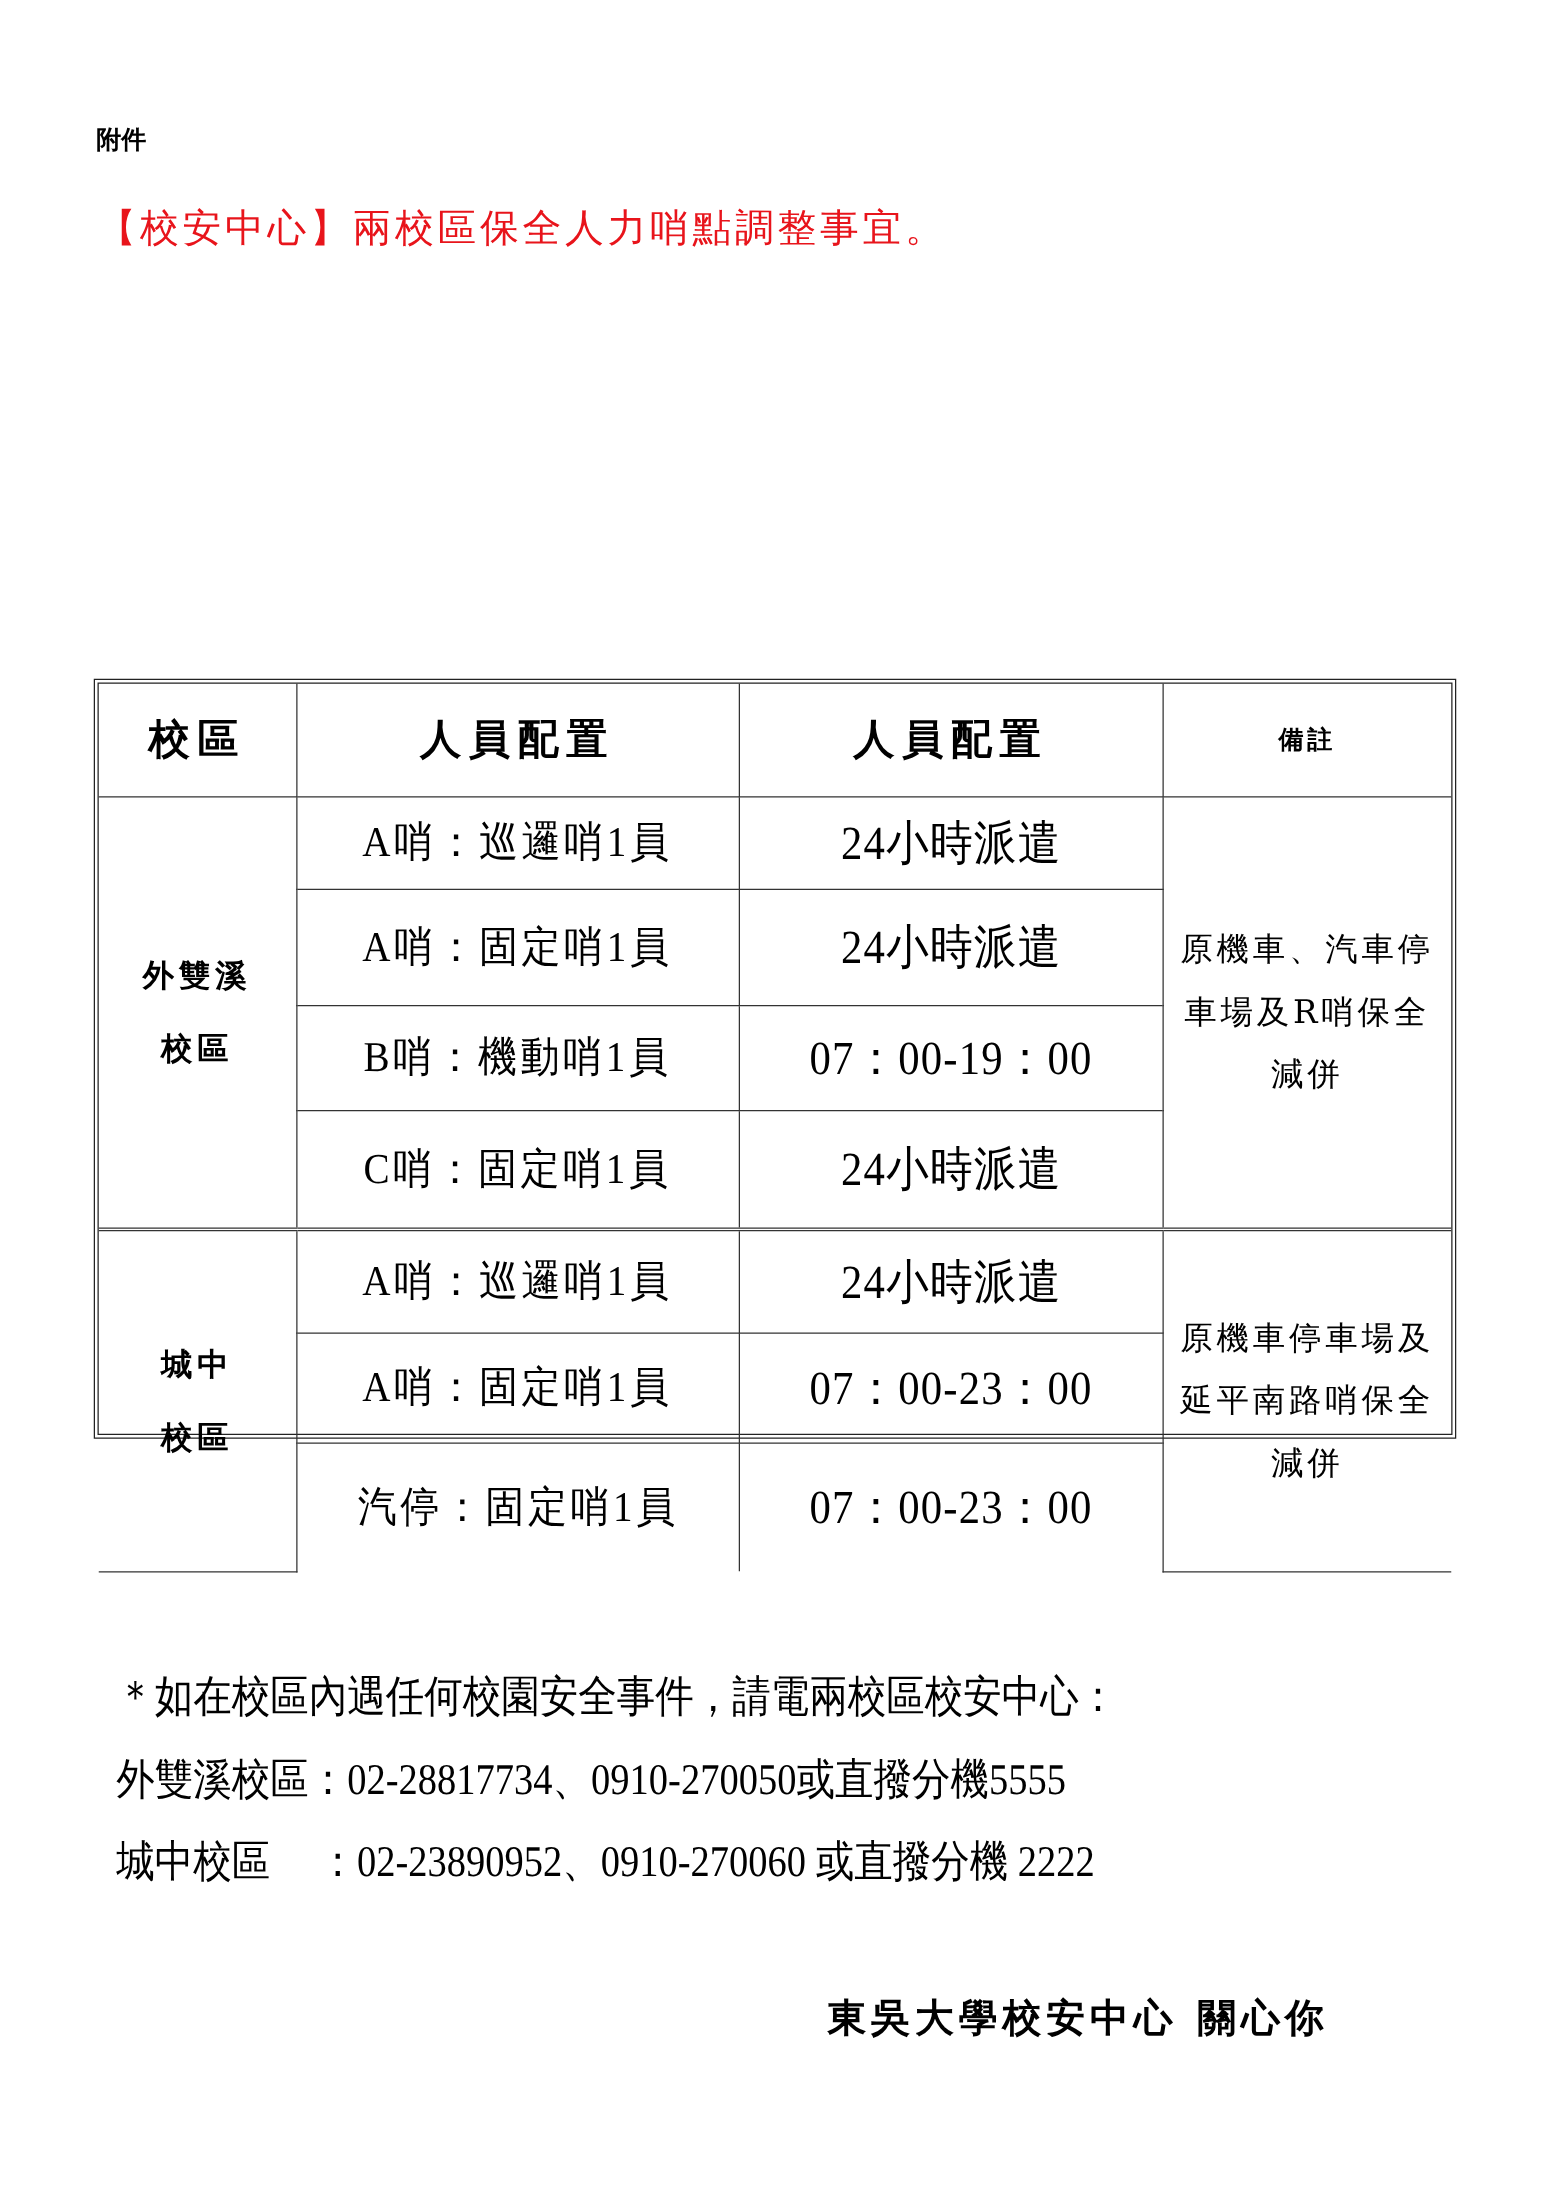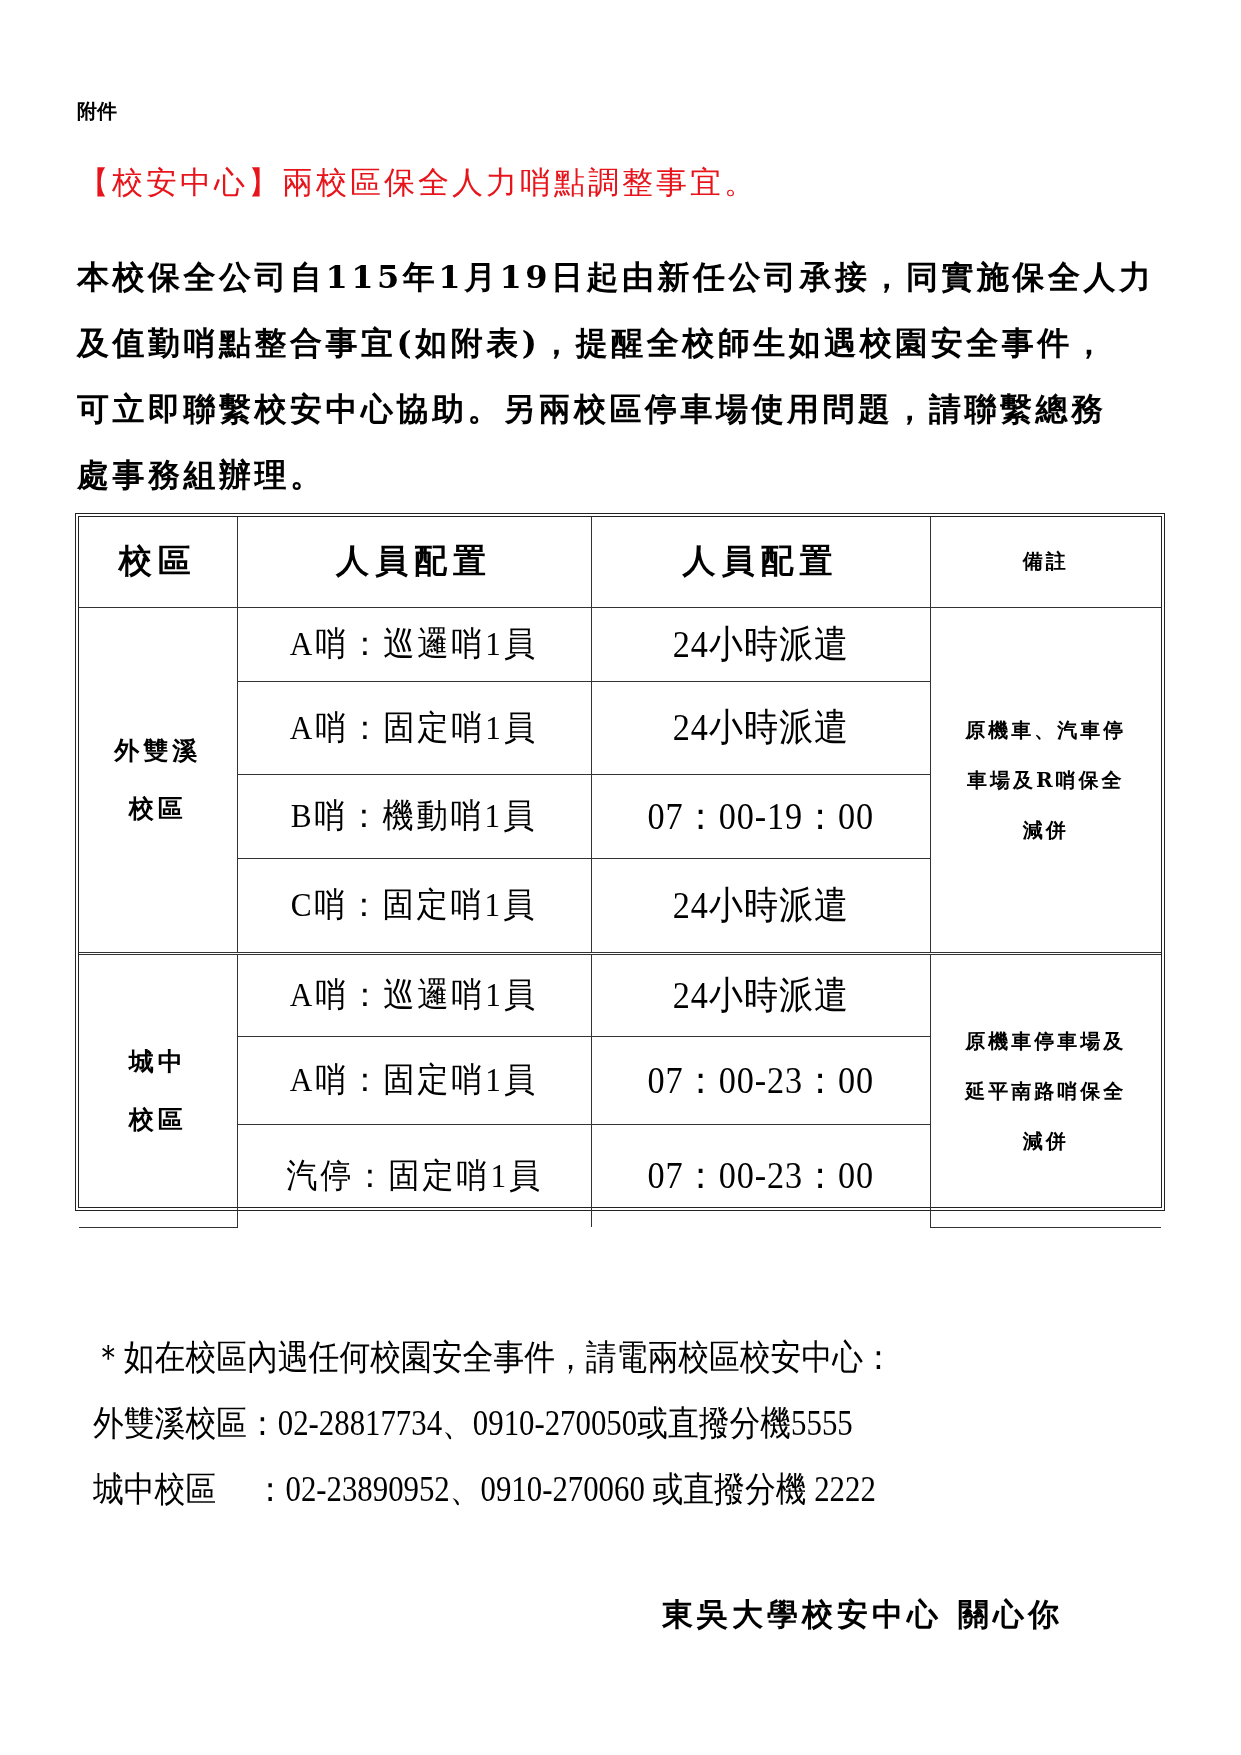--- a/index.html
+++ b/index.html
@@ -51,23 +51,23 @@
     .body-para .line {
       display: block;
       white-space: nowrap;
       height: 66px;
     }
 
     
     .table-wrap {
       position: absolute;
       left: 75px;
-      top: 513px;
+      top: 543px;
       width: 1090px;
-      height: 698px;
+      height: 608px;
       border: 4px double #222;
       box-sizing: border-box;
     }
     table.roster {
       width: 100%;
       height: 100%;
       border-collapse: collapse;
       table-layout: fixed;
     }
     table.roster td, table.roster th {
@@ -118,22 +118,22 @@
       white-space: nowrap;
       transform: scaleX(0.9);
       display: inline-block;
     }
     td.note-cell {
       text-align: left;
       padding-left: 12px;
       padding-right: 6px;
     }
     .note-text {
-      font-size: 20px;
-      font-weight: bold;
+      font-size: 26px;
+      font-weight: normal;
       line-height: 50px;
       letter-spacing: 3px;
     }
     .note-text .nl { display: block; white-space: nowrap; }
 
     
     .contacts {
       position: absolute;
       left: 77px;
       top: 1325px;
@@ -163,26 +163,20 @@
   </style>
 </head>
 <body>
 
 <div class="page">
 
   <div class="attach-label">附件</div>
 
   <div class="doc-title">【校安中心】兩校區保全人力哨點調整事宜。</div>
 
-  <div class="body-para">
-    <span class="line">本校保全公司自115年1月19日起由新任公司承接，同實施保全人力</span>
-    <span class="line">及值勤哨點整合事宜(如附表)，提醒全校師生如遇校園安全事件，</span>
-    <span class="line">可立即聯繫校安中心協助。另兩校區停車場使用問題，請聯繫總務</span>
-    <span class="line">處事務組辦理。</span>
-  </div>
 
   <div class="table-wrap">
     <table class="roster">
       <colgroup>
         <col class="col-campus">
         <col class="col-staff">
         <col class="col-duty">
         <col class="col-note">
       </colgroup>
       <tbody>

